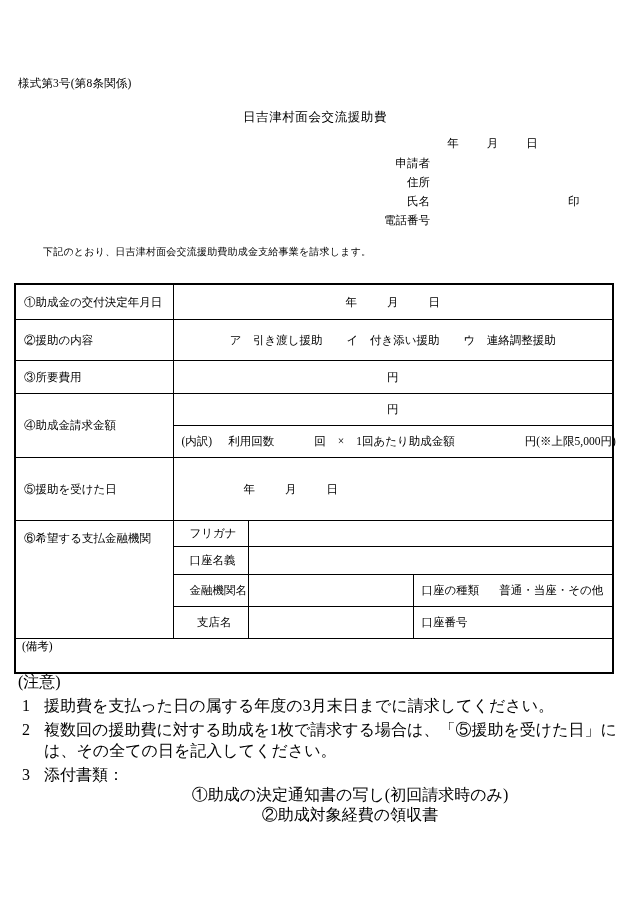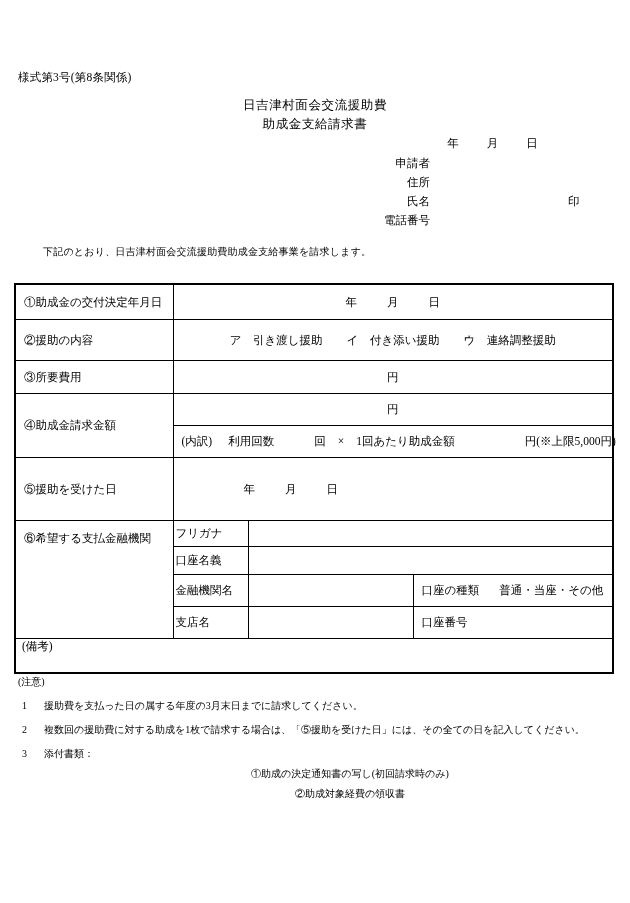--- a/index.html
+++ b/index.html
@@ -18,31 +18,31 @@
   }
   .page {
     position: absolute;
     inset: 0;
   }
 
   
   .form-code {
     position: absolute;
     left: 18px;
-    top: 70px;
+    top: 76px;
     font-size: 11.5px;
     letter-spacing: 0.2px;
     white-space: nowrap;
     text-align: right;
   }
   .title-block {
     position: absolute;
     left: 0;
     right: 0;
-    top: 96px;
+    top: 108px;
     text-align: center;
   }
   .title-line {
     font-size: 12.5px;
     line-height: 19px;
     letter-spacing: 0.6px;
     white-space: nowrap;
   }
   .date-line {
     position: absolute;
@@ -111,23 +111,23 @@
   .main-table .outer-t { border-top-width: 2px; }
   .main-table .outer-b { border-bottom-width: 2px; }
 
   td.row-label {
     width: 158px;
     padding-left: 8px;
     white-space: nowrap;
   }
   td.sub-label {
     width: 75px;
-    text-align: left;
-    white-space: nowrap;
-    padding: 0 2px;
+    text-align: right;
+    white-space: nowrap;
+    padding: 0 16px;
   }
   td.val-cell { padding: 0 8px; }
   td.center { text-align: center; }
 
   .ymd .sp { display: inline-block; width: 30px; }
   .ymd-indent { padding-left: 62px; }
   .opts .gap-b { display: inline-block; width: 24px; }
 
   .breakdown { white-space: nowrap; }
   .breakdown .g1 { display: inline-block; width: 16px; }
@@ -139,21 +139,21 @@
   .acct-type .gap { display: inline-block; width: 20px; }
 
   .remarks-cell { padding: 6px 8px 6px 10px; }
 
   
   .notes {
     position: absolute;
     left: 18px;
     top: 672px;
     width: 600px;
-    font-size: 10px;
+    font-size: 16px;
   }
   .notes-title {
     line-height: 20px;
     white-space: nowrap;
   }
   .note-item {
     position: relative;
     padding-left: 26px;
     line-height: 21px;
     margin-top: 3px;
@@ -171,21 +171,20 @@
 </style>
 </head>
 <body>
 
 <div class="page">
 
   <div class="form-code">様式第3号(第8条関係)</div>
 
   <div class="title-block">
     <div class="title-line">日吉津村面会交流援助費</div>
-    <div class="title-line">助成金支給請求書</div>
   </div>
 
   <div class="date-line">
     <span>年</span><span class="sp"></span><span>月</span><span class="sp"></span><span>日</span>
   </div>
 
   <div class="applicant">
     <div class="applicant-row">
       <span class="applicant-label">申請者</span>
     </div>

